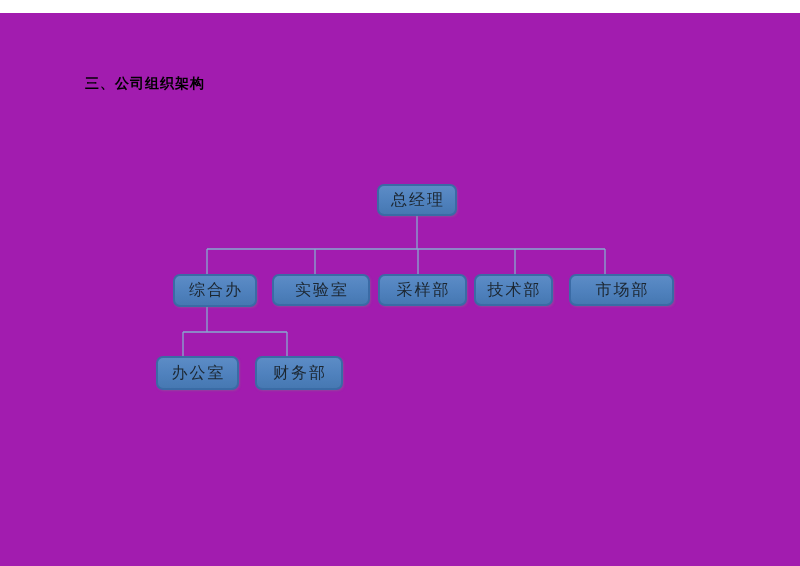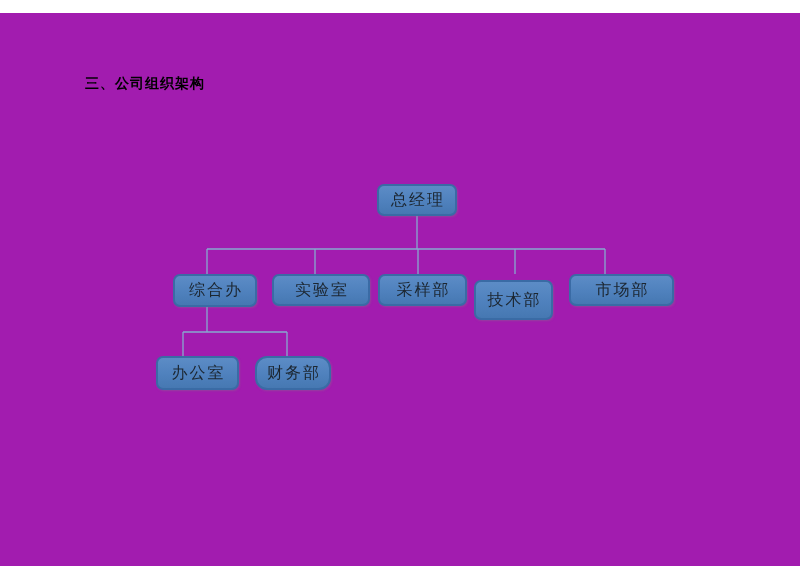--- a/index.html
+++ b/index.html
@@ -53,24 +53,24 @@
     font-size: 16px;
     letter-spacing: 2px;
     text-indent: 2px;
     white-space: nowrap;
   }
   
   .n-gm  { left: 377px; top: 171px; width: 80px; height: 32px; }
   .n-zhb { left: 173px; top: 261px; width: 84px; height: 33px; }
   .n-sys { left: 272px; top: 261px; width: 98px; height: 32px; }
   .n-cyb { left: 378px; top: 261px; width: 89px; height: 32px; }
-  .n-jsb { left: 474px; top: 267px; width: 79px; height: 40px; }
+  .n-jsb { left: 474px; top: 261px; width: 79px; height: 32px; }
   .n-scb { left: 569px; top: 261px; width: 105px; height: 32px; }
   .n-bgs { left: 156px; top: 343px; width: 83px; height: 34px; text-align: right; }
-  .n-cwb { left: 255px; top: 343px; width: 76px; height: 34px; border-radius: 12px; }
+  .n-cwb { left: 255px; top: 343px; width: 88px; height: 34px; }
 </style>
 </head>
 <body>
 
 <div class="page">
 
   <h2 class="heading">三、公司组织架构</h2>
 
   <div>
 

